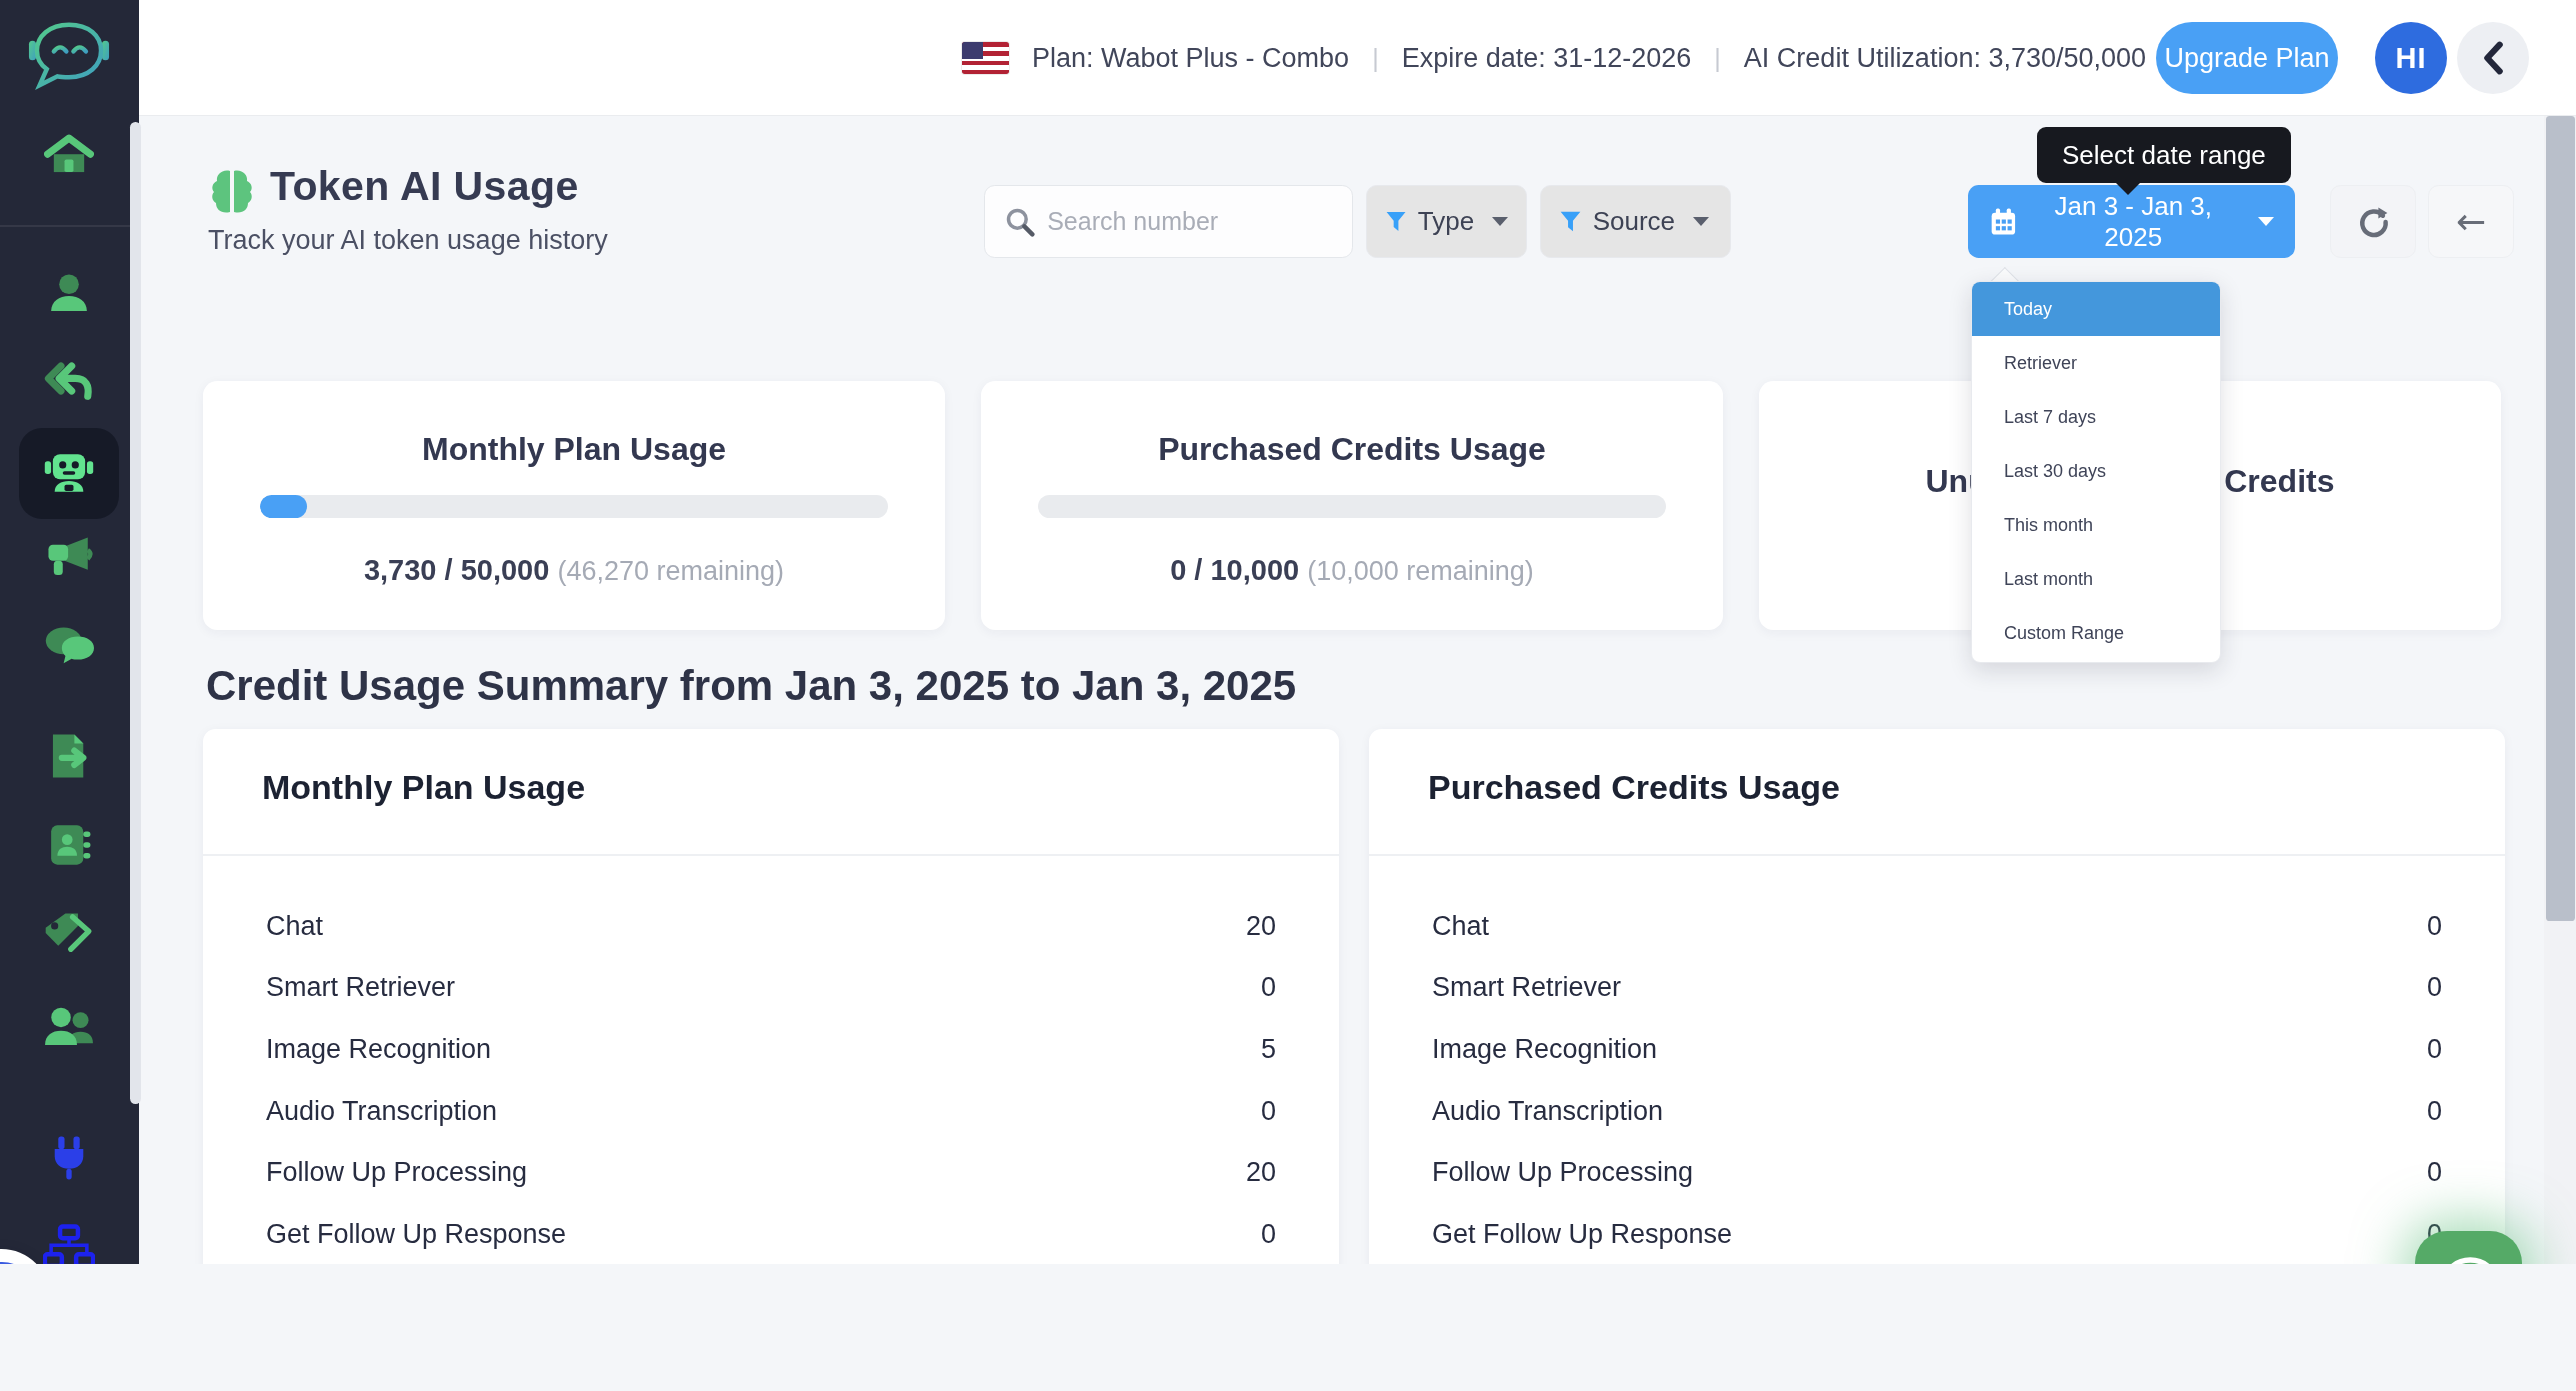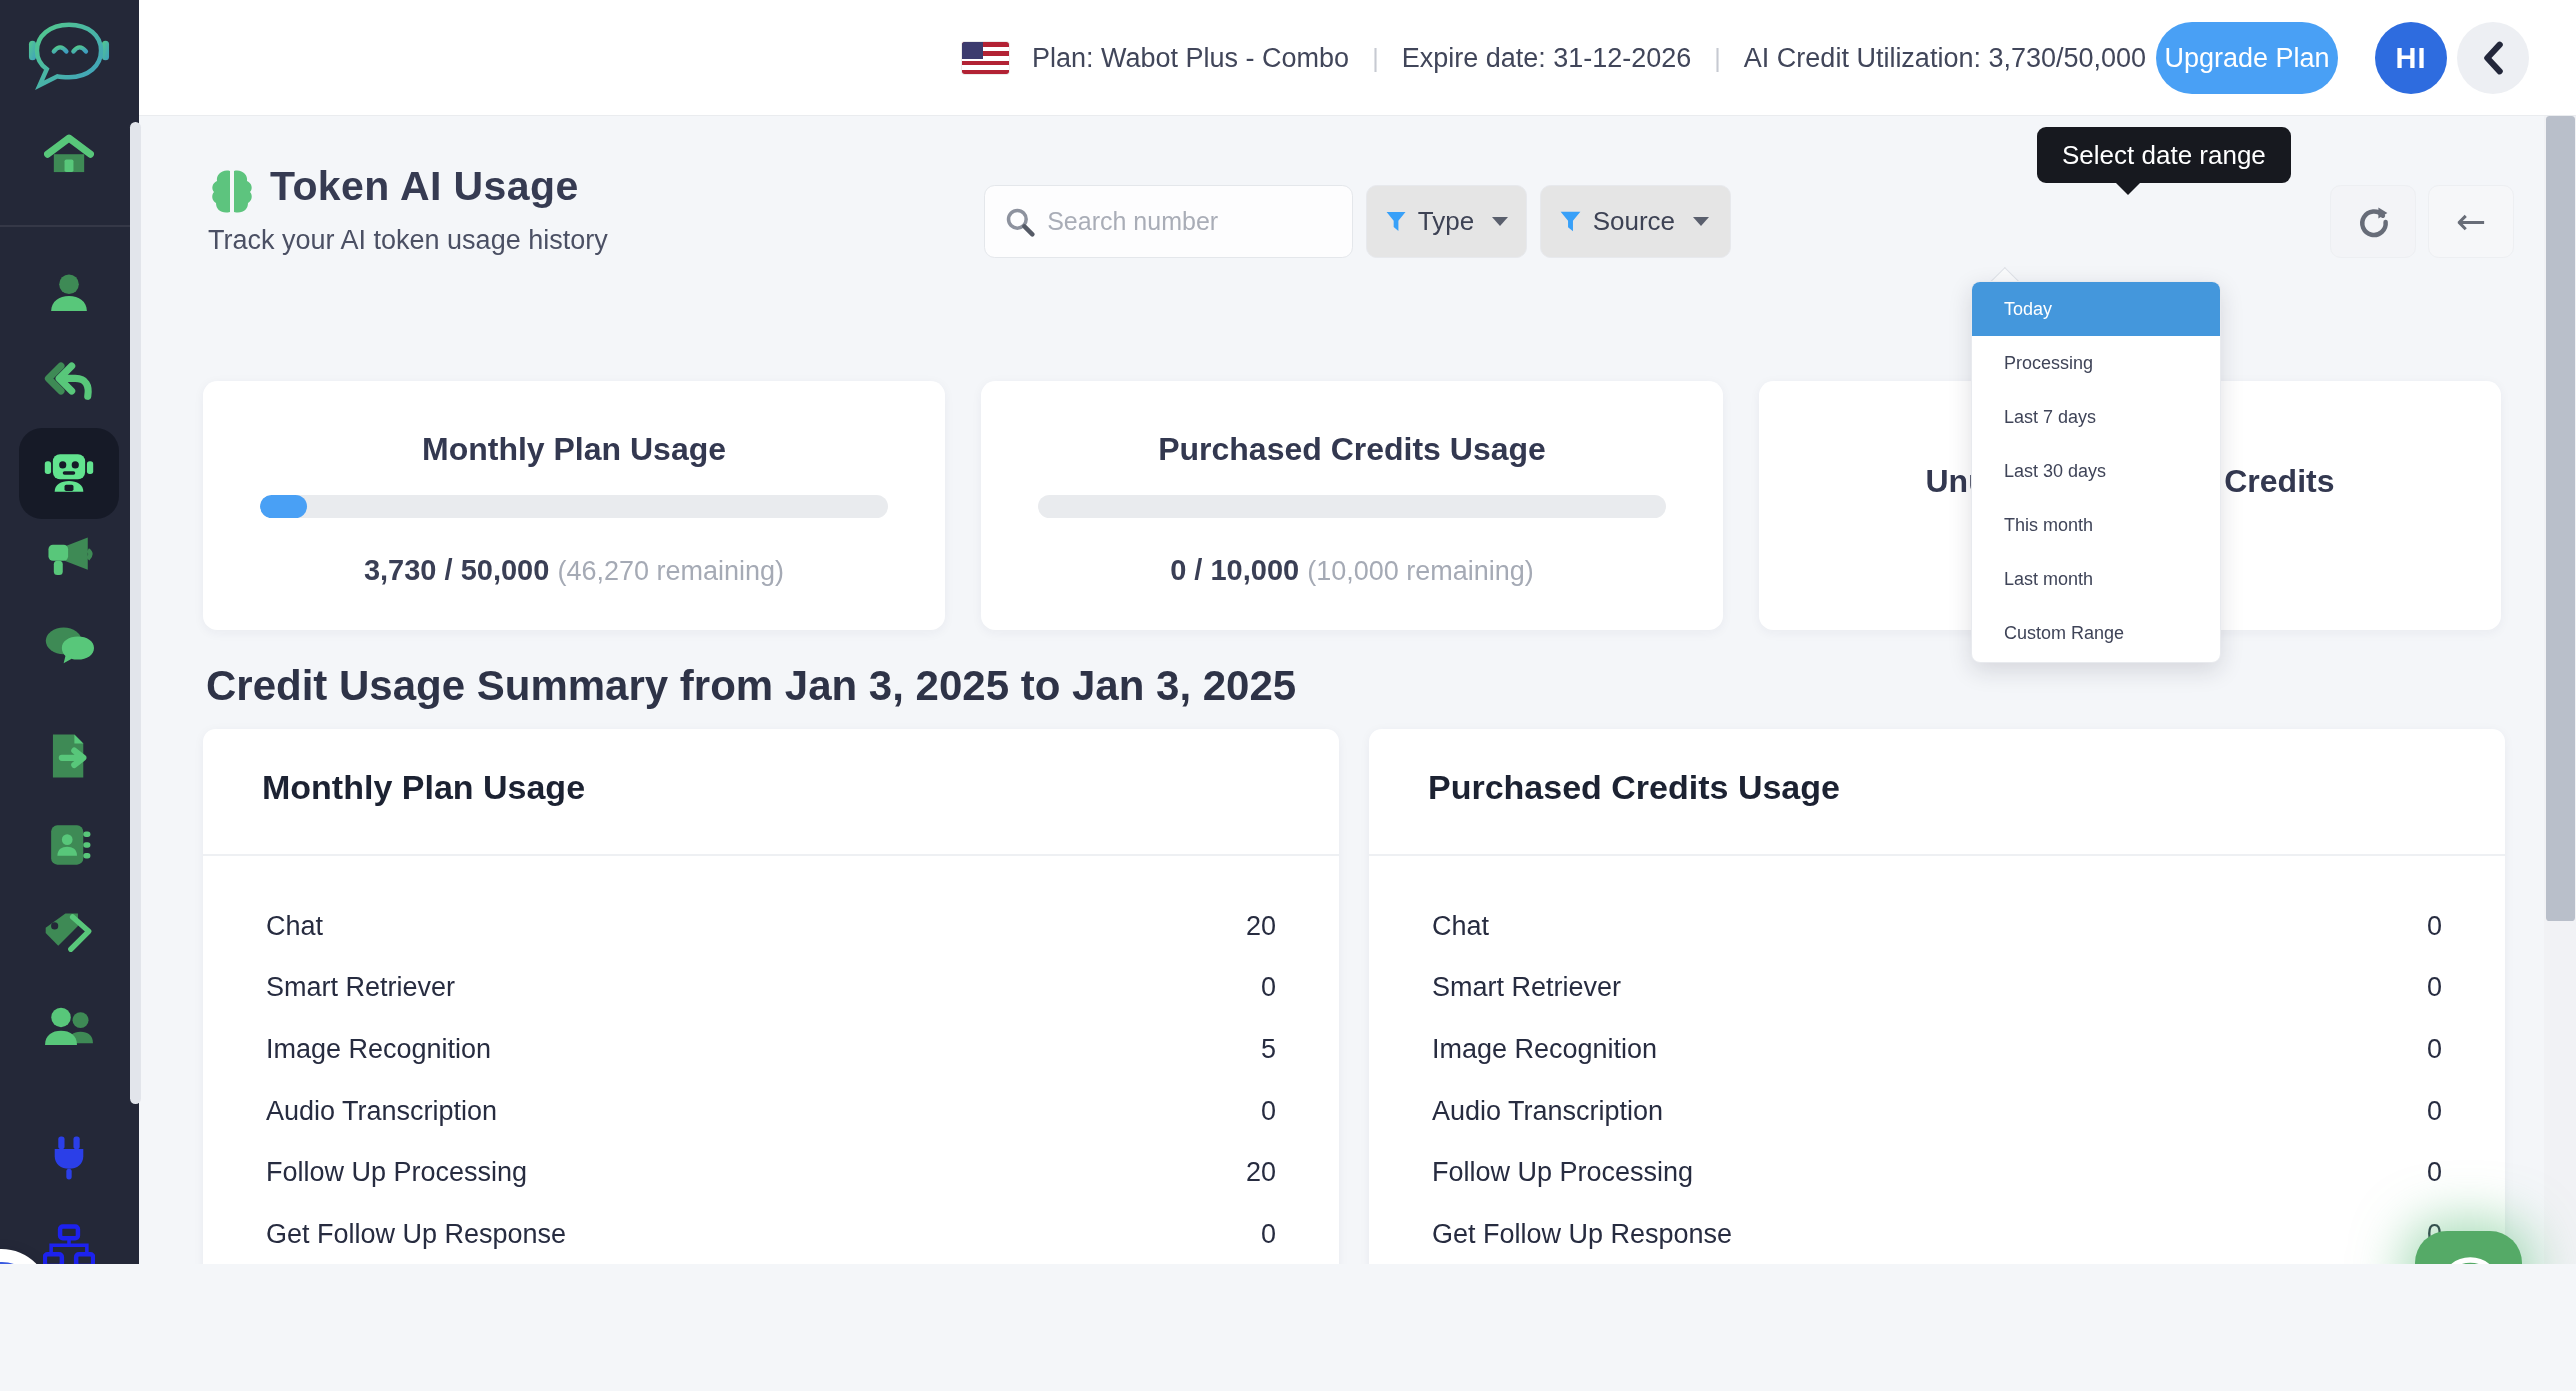--- a/index.html
+++ b/index.html
@@ -278,20 +278,37 @@
 
   <button class="filter-row-item filter-btn" style="left:1540px; width:191px;">
     <svg width="23" height="25" viewBox="0 0 28 28">
       <path d="M2 2 h24 l-9 11 v13 l-6 -5 v-8 z" fill="#38a0f8"></path>
     </svg>
     <span>Source</span>
     <span class="caret-down"></span>
   </button>
 
 
+  <button class="filter-row-item date-btn">
+    <svg width="29" height="30" viewBox="0 0 32 34">
+      <rect x="7" y="1" width="5" height="8" rx="2" fill="#fff"></rect>
+      <rect x="20" y="1" width="5" height="8" rx="2" fill="#fff"></rect>
+      <rect x="2" y="6" width="28" height="26" rx="4" fill="#fff"></rect>
+      <g fill="#49a0f5">
+        <rect x="7" y="14" width="5" height="5"></rect>
+          <rect x="14" y="14" width="5" height="5"></rect>
+          <rect x="21" y="14" width="5" height="5"></rect>
+        <rect x="7" y="22" width="5" height="5"></rect>
+          <rect x="14" y="22" width="5" height="5"></rect>
+          <rect x="21" y="22" width="5" height="5"></rect>
+      </g>
+    </svg>
+    <span>Jan 3 - Jan 3, 2025</span>
+    <span class="caret-down white"></span>
+  </button>
 
   <button class="filter-row-item icon-sq-btn" style="left:2330px;">
     <svg width="36" height="36" viewBox="0 0 40 40">
       <path d="M31 13 a13 13 0 1 0 3 7" fill="none" stroke="#676c78" stroke-width="5" stroke-linecap="round"></path>
       <polygon points="26,4 36,10 26,16" fill="#676c78"></polygon>
     </svg>
   </button>
 
   <button class="filter-row-item icon-sq-btn" style="left:2428px; background:#f6f7f9;">
     <span class="back-glyph">←</span>
@@ -324,21 +341,21 @@
     </div>
   </section>
 
   <section class="card center-title" style="left:1759px">
     <div class="c-title">Unused Purchased Credits</div>
   </section>
 
   <div class="menu-notch"></div>
   <div class="date-menu">
     <div class="item selected">Today</div>
-    <div class="item">Processing</div>
+    <div class="item">Retriever</div>
     <div class="item">Last 7 days</div>
     <div class="item">Last 30 days</div>
     <div class="item">This month</div>
     <div class="item">Last month</div>
     <div class="item">Custom Range</div>
   </div>
 
   <h2 class="summary-h">Credit Usage Summary from Jan 3, 2025 to Jan 3, 2025</h2>
 
   <section class="tcard" style="left:203px">

